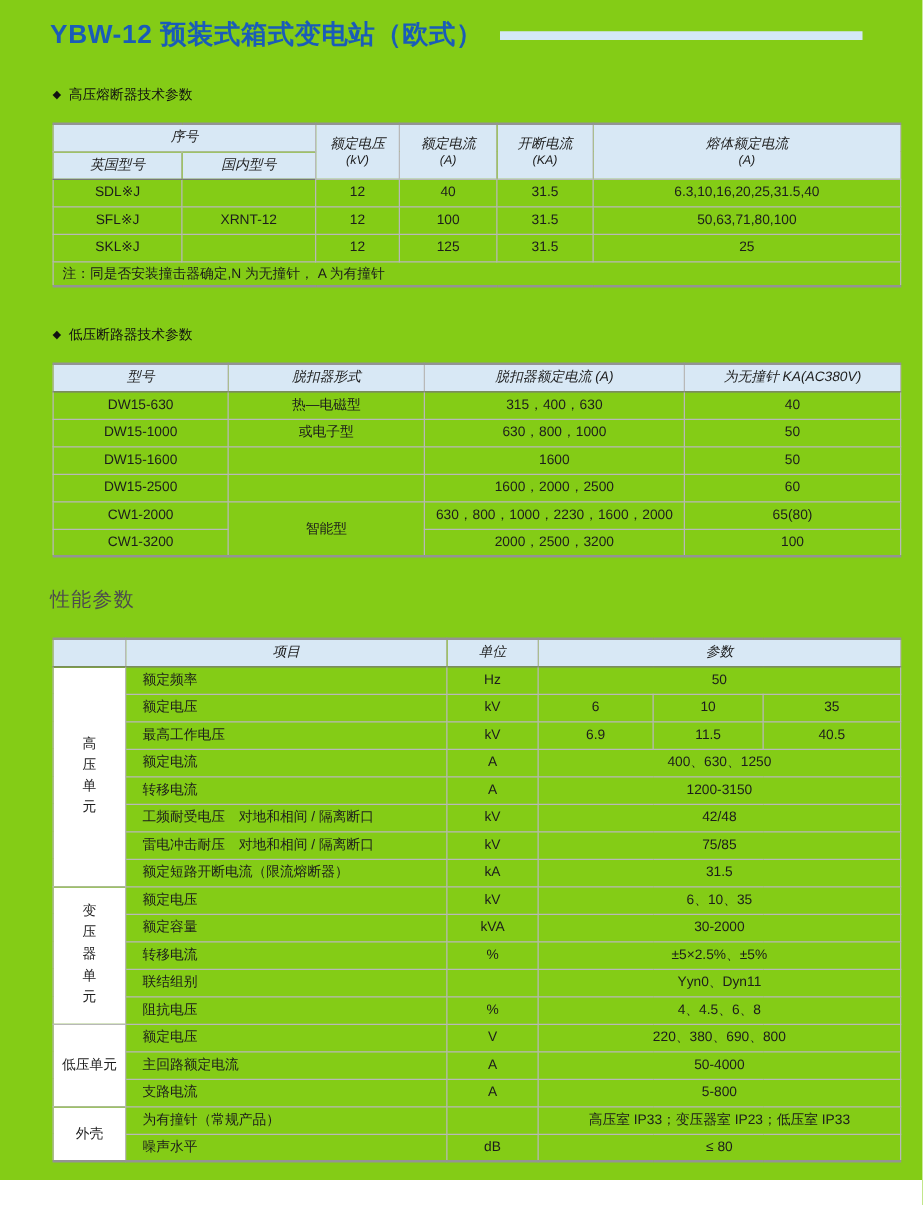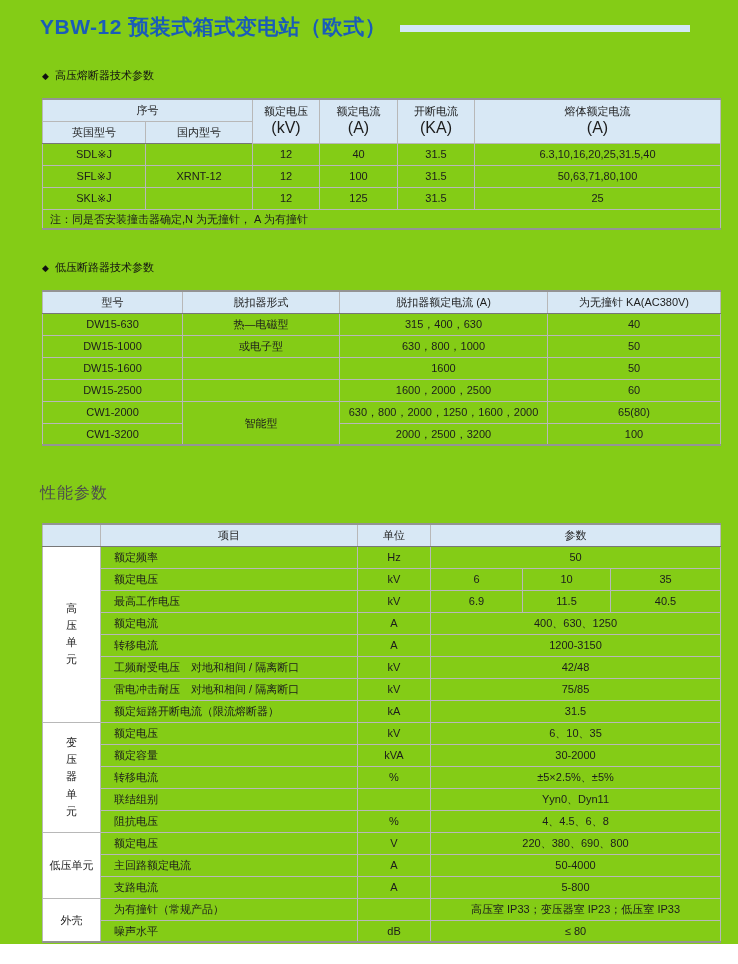--- a/index.html
+++ b/index.html
@@ -43,21 +43,21 @@
     color: #111111;
     display: flex;
     align-items: center;
   }
   .diamond {
     font-size: 9px;
     margin-right: 6px;
     color: #111111;
   }
   .perf-heading {
-    margin: 37px 0 0 28px;
+    margin: 24px 0 0 28px;
     font-size: 16px;
     color: #4d4d4d;
     letter-spacing: 1px;
   }
   
   table {
     border-collapse: collapse;
     margin: 15px 0 0 30px;
     width: 678px;
     table-layout: fixed;
@@ -68,23 +68,23 @@
     border: 1px solid #b8b8b8;
     text-align: center;
     vertical-align: middle;
     height: 22px;
     padding: 2px 5px;
     font-weight: normal;
     line-height: 1.3;
     overflow: hidden;
   }
   table { border-top: 2px solid #949494; border-bottom: 2px solid #949494; }
-  thead th { background: #d8e8f5; }
+  thead th { background: #d8e8f5; font-style: italic; }
   thead tr:last-child th { border-bottom: 1px solid #777777; }
-  .unit-line { font-size: 16px; }
+  .unit-line { font-size: 10px; }
   .note-cell {
     text-align: left;
     padding-left: 7px;
     height: 20px;
     color: #1c1c1c;
   }
   
   .perf-table { margin-top: 19px; }
   .perf-table td.item-cell { text-align: left; padding-left: 13px; }
   .group-cell { background: #ffffff; }
@@ -216,21 +216,21 @@
       </tr>
       <tr>
         <td>DW15-2500</td>
         <td></td>
         <td>1600，2000，2500</td>
         <td>60</td>
       </tr>
       <tr>
         <td>CW1-2000</td>
         <td rowspan="2">智能型</td>
-        <td>630，800，2000，1250，1600，2000</td>
+        <td>630，800，1000，2230，1600，2000</td>
         <td>65(80)</td>
       </tr>
       <tr>
         <td>CW1-3200</td>
         <td>2000，2500，3200</td>
         <td>100</td>
       </tr>
     </tbody>
   </table>
 

